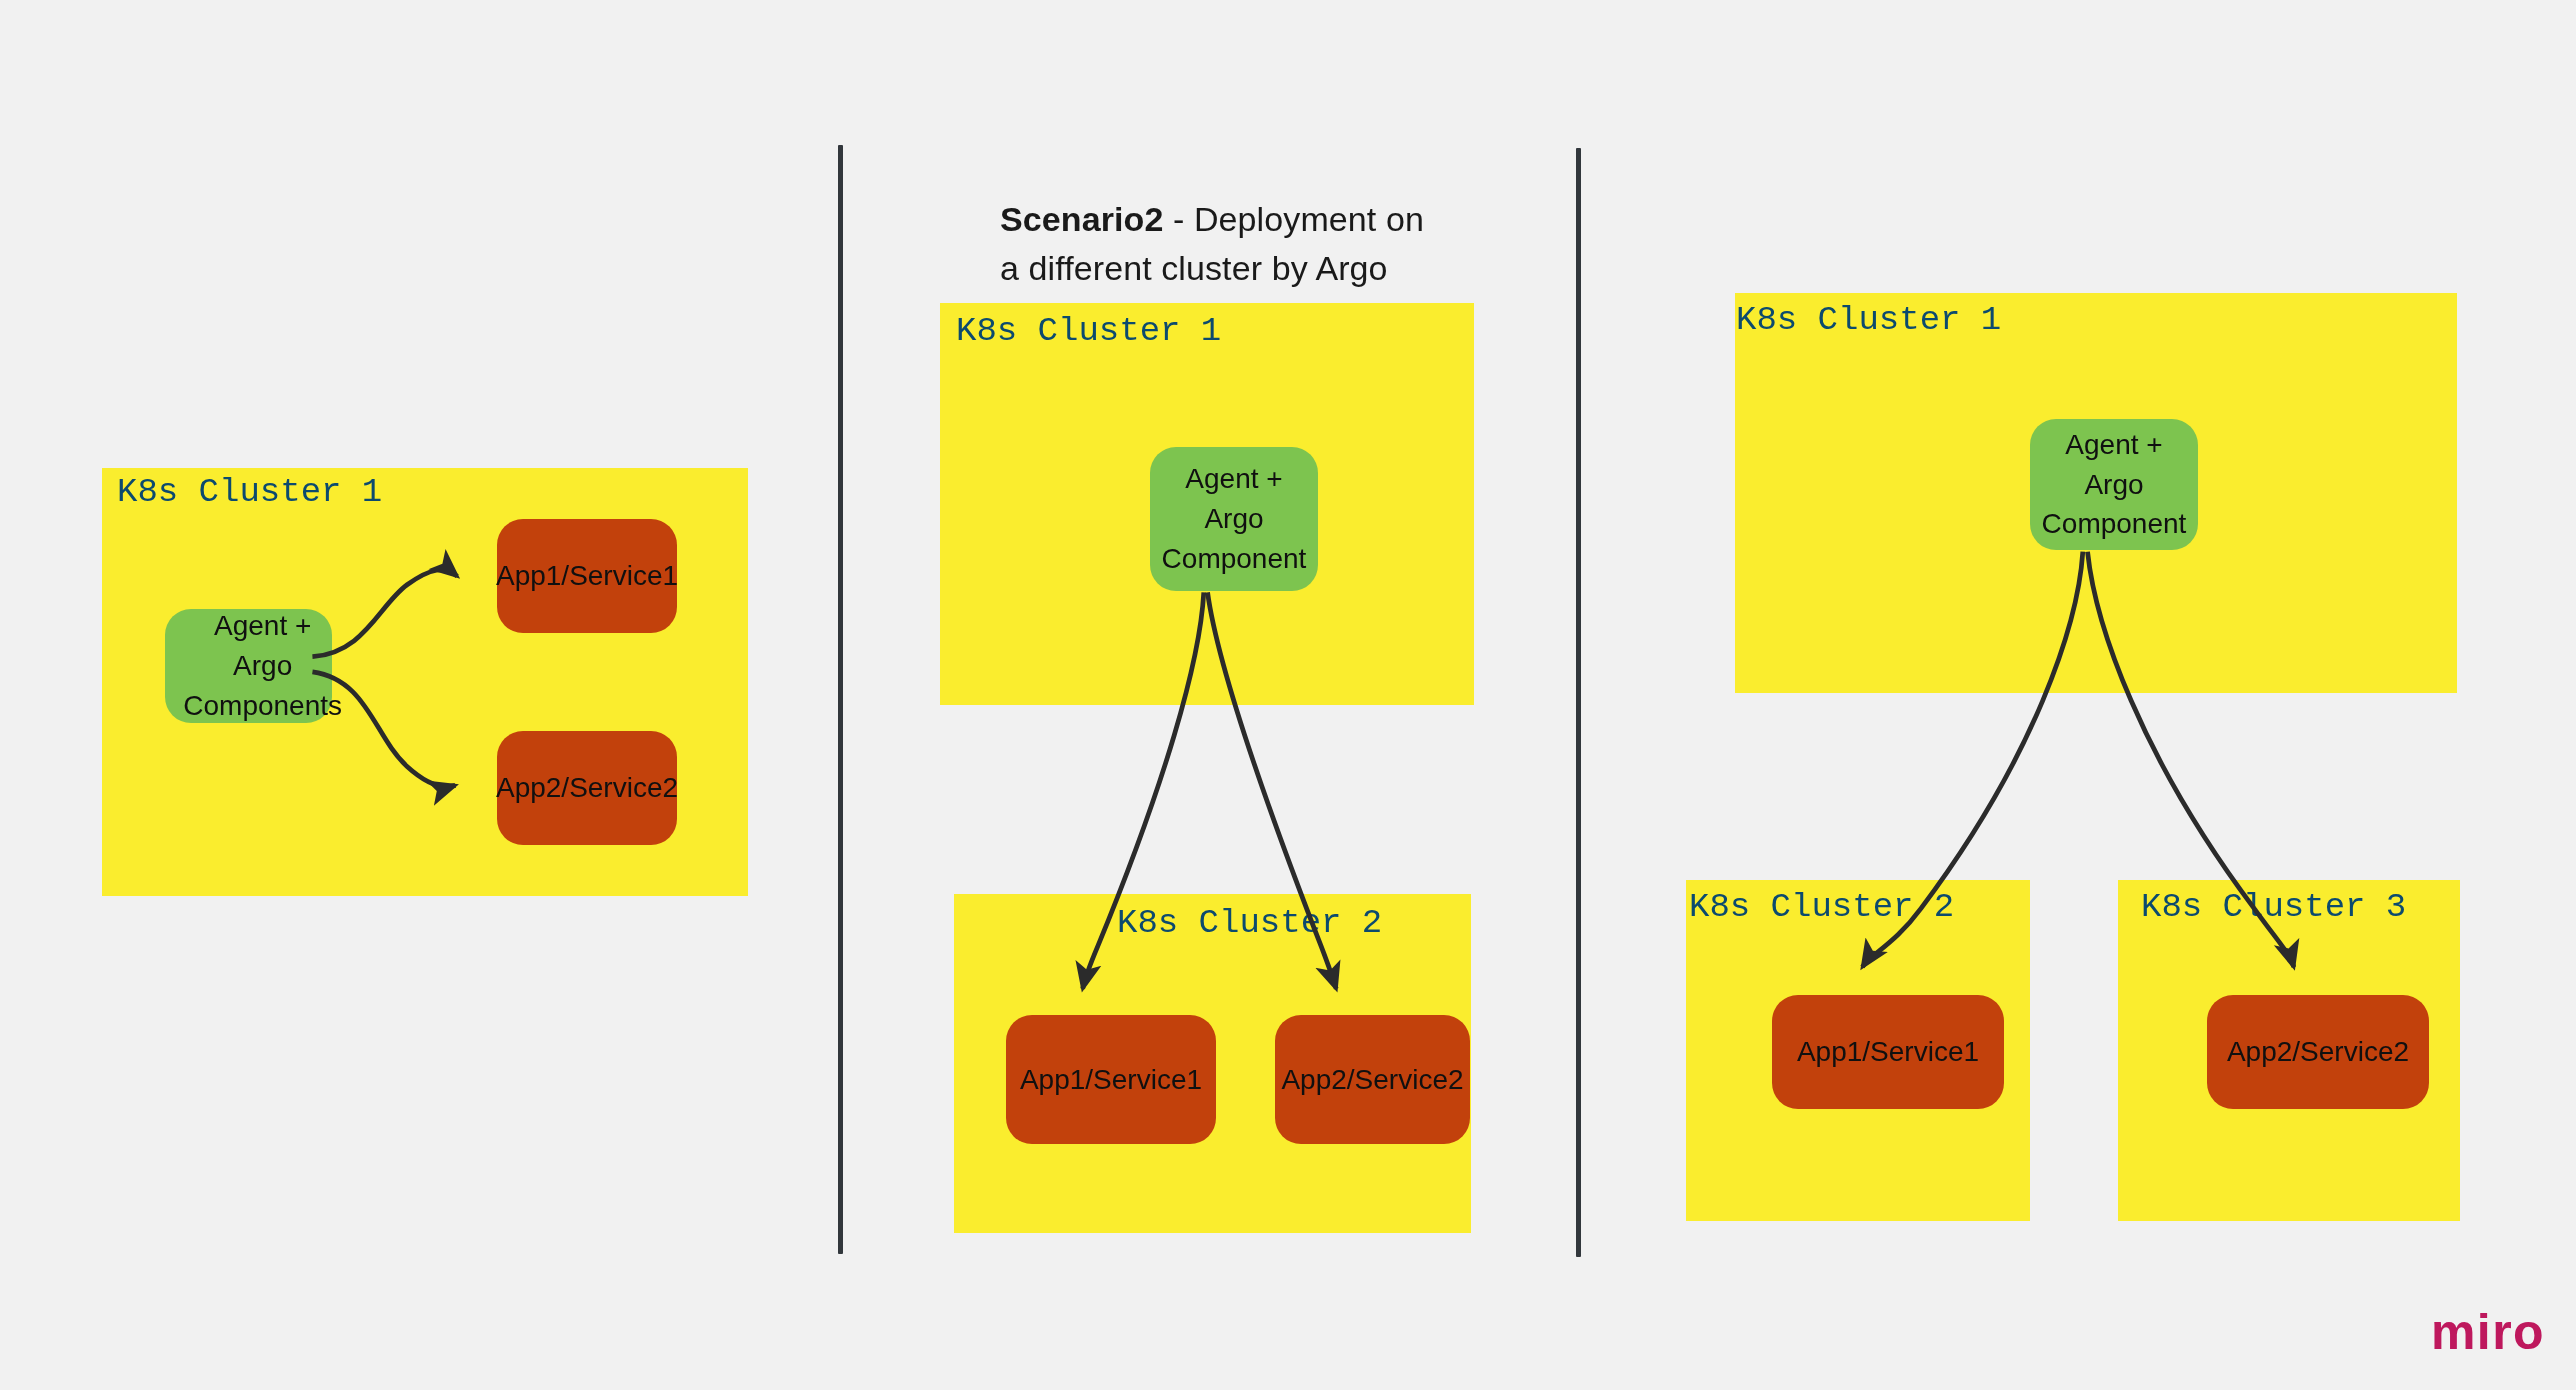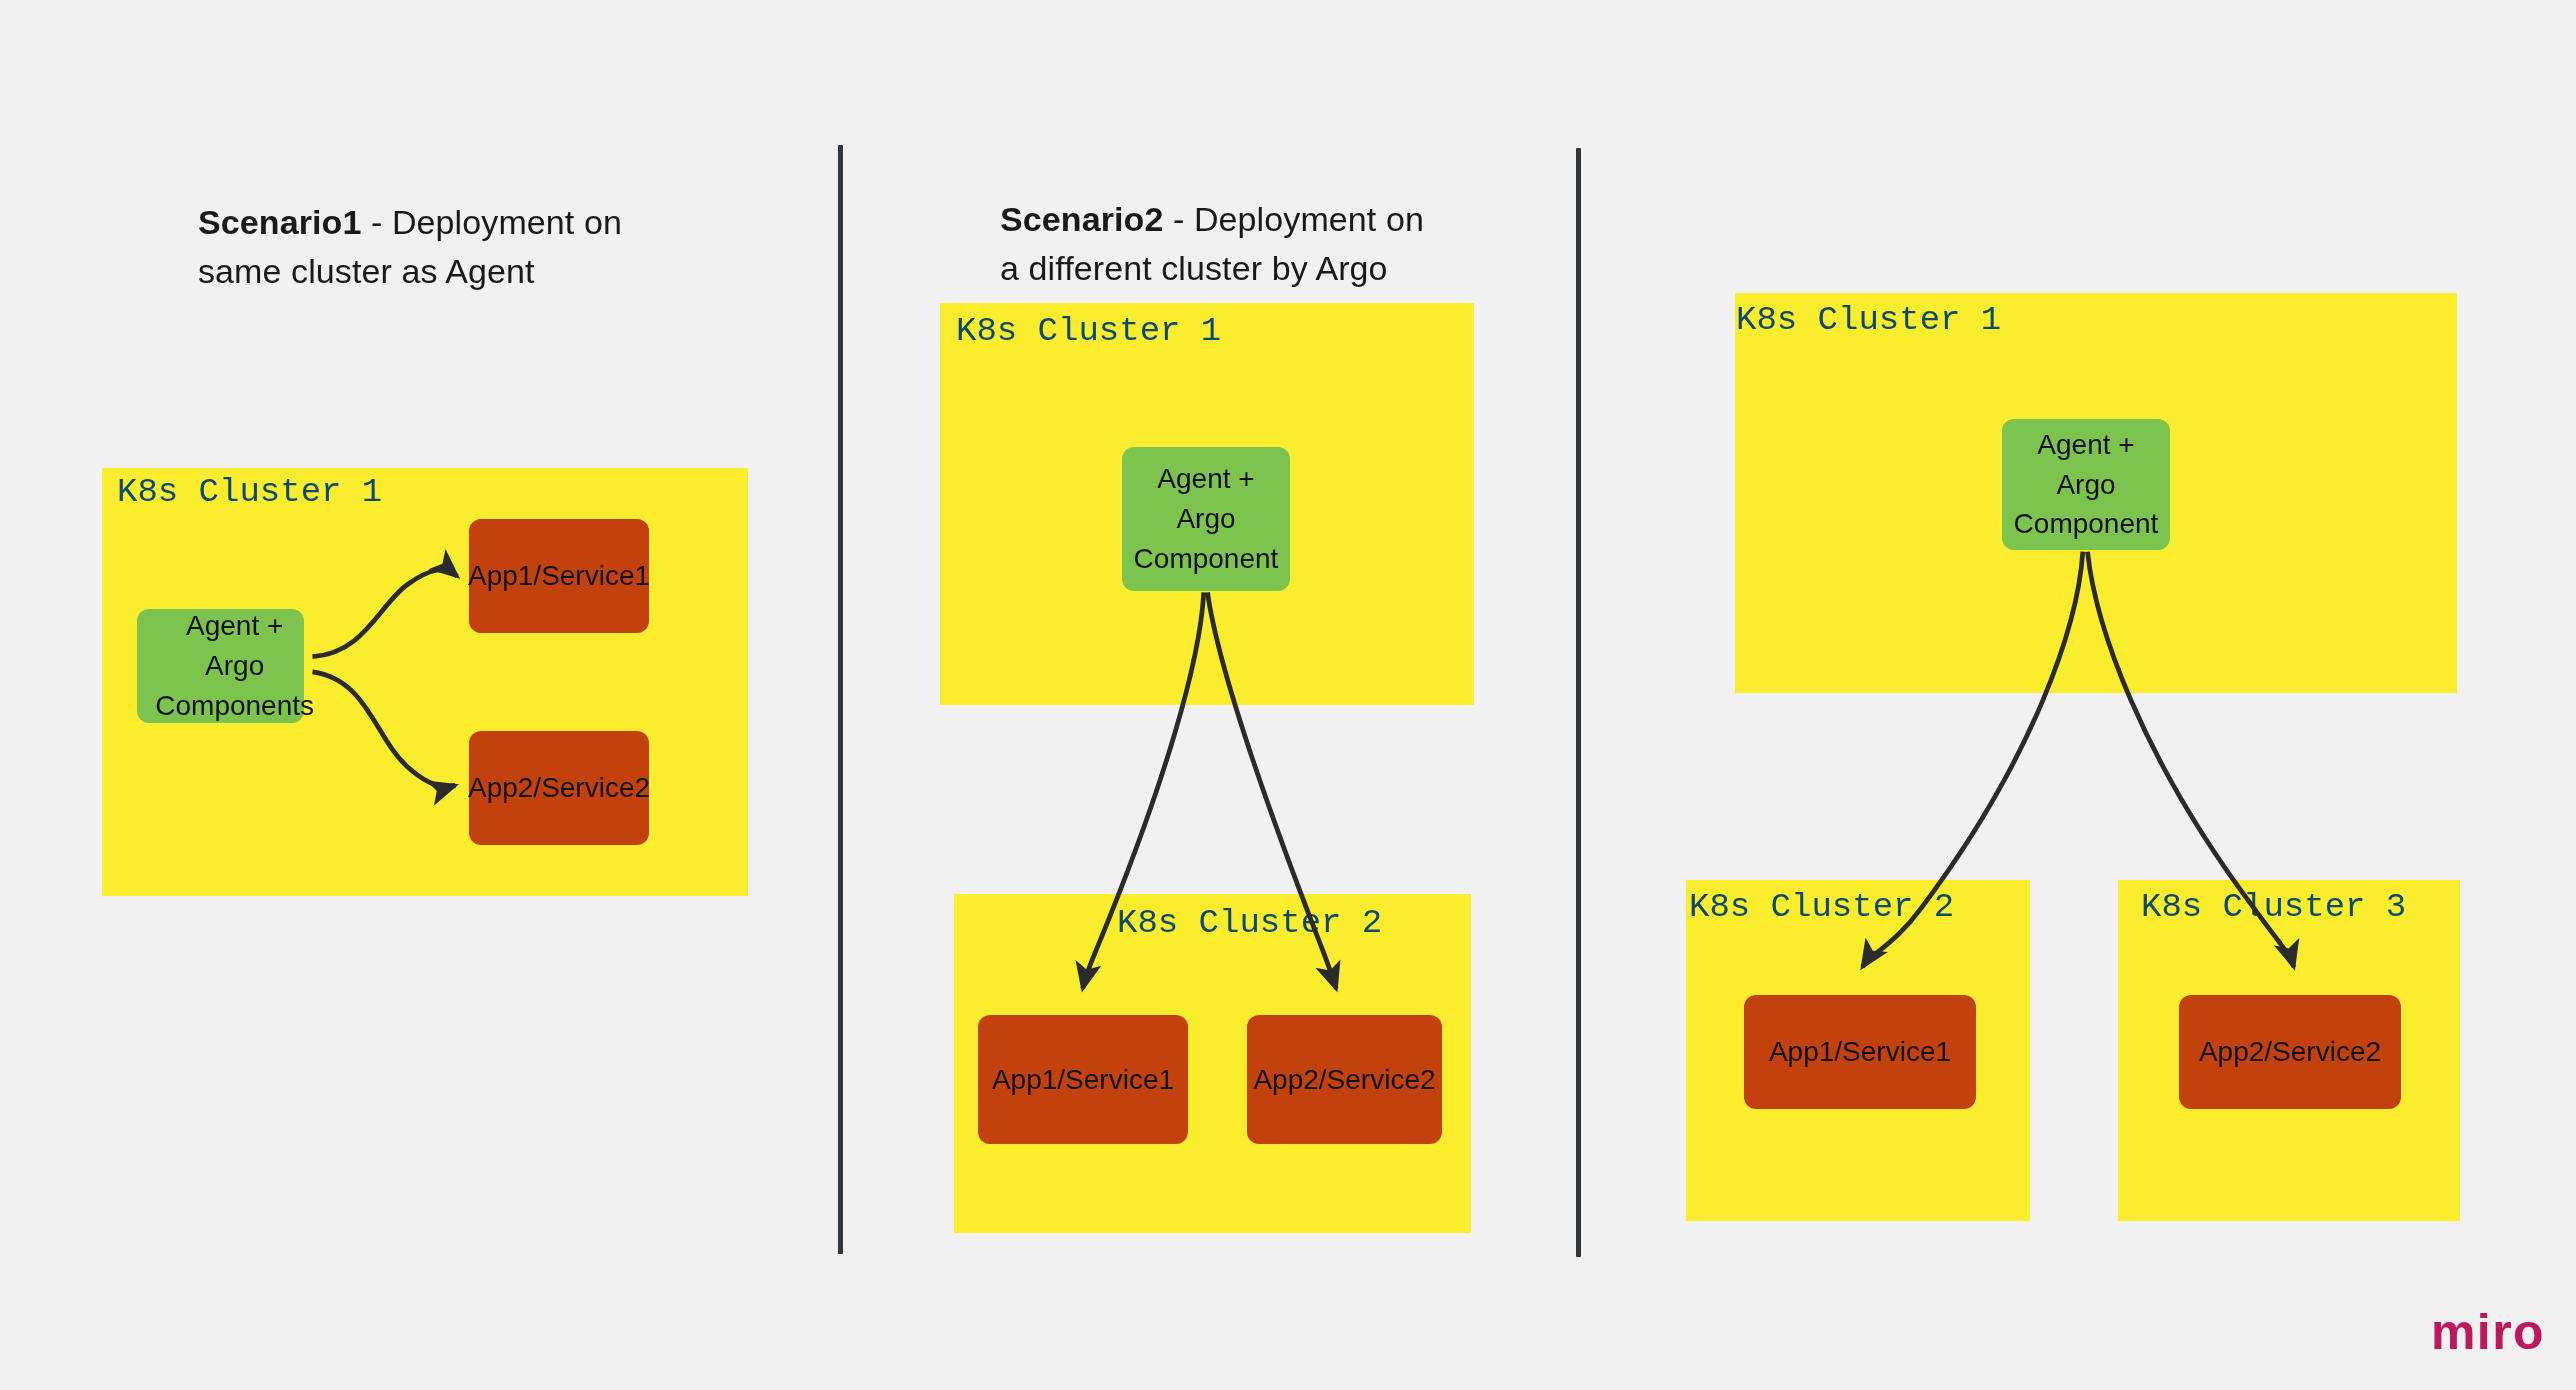--- a/index.html
+++ b/index.html
@@ -40,31 +40,32 @@
   }
   .cluster-label {
     position: absolute;
     font-size: 34px;
     color: #0c4a6e;
     white-space: nowrap;
     font-family: Liberation Mono, monospace;
   }
   .node {
     position: absolute;
-    border-radius: 12px;
+    border-radius: 26px;
     display: flex;
     align-items: center;
     justify-content: center;
     text-align: center;
     font-size: 28px;
     line-height: 1.42;
     color: #101010;
     white-space: pre-line;
     box-sizing: border-box;
     padding: 1.9px 5.7px;
+    margin-left: 28px;
   }
   .node.green {
     background: #7dc44f;
   }
   .node.cyan {
     background: #c2410c;
   }
   .edges {
     position: absolute;
     left: 0;
@@ -79,24 +80,20 @@
     color: #be185d;
     letter-spacing: 1.4px;
     font-weight: 700;
   }
 </style>
 </head>
 <body>
 
 <div id="canvas">
 
-  <div class="scenario-title" style="left:198px; top:150px; width:492px;">
-    <span class="strong">Scenario1</span><span> - Deployment on
-same cluster as Agent</span>
-  </div>
 
   <div class="cluster" style="left:102px; top:468px; width:646px; height:428px;"></div>
   <div class="cluster-label" style="left:117px; top:473px;">K8s Cluster 1</div>
 
   <div class="node green" style="left:137px; top:609px; width:167px; height:114px;padding-left:34px;">Agent + Argo
 Components</div>
   <div class="node cyan" style="left:469px; top:519px; width:180px; height:114px;">App1/Service1</div>
   <div class="node cyan" style="left:469px; top:731px; width:180px; height:114px;">App2/Service2</div>
 
   <div class="scenario-title" style="left:1000px; top:147px; width:530px;">

